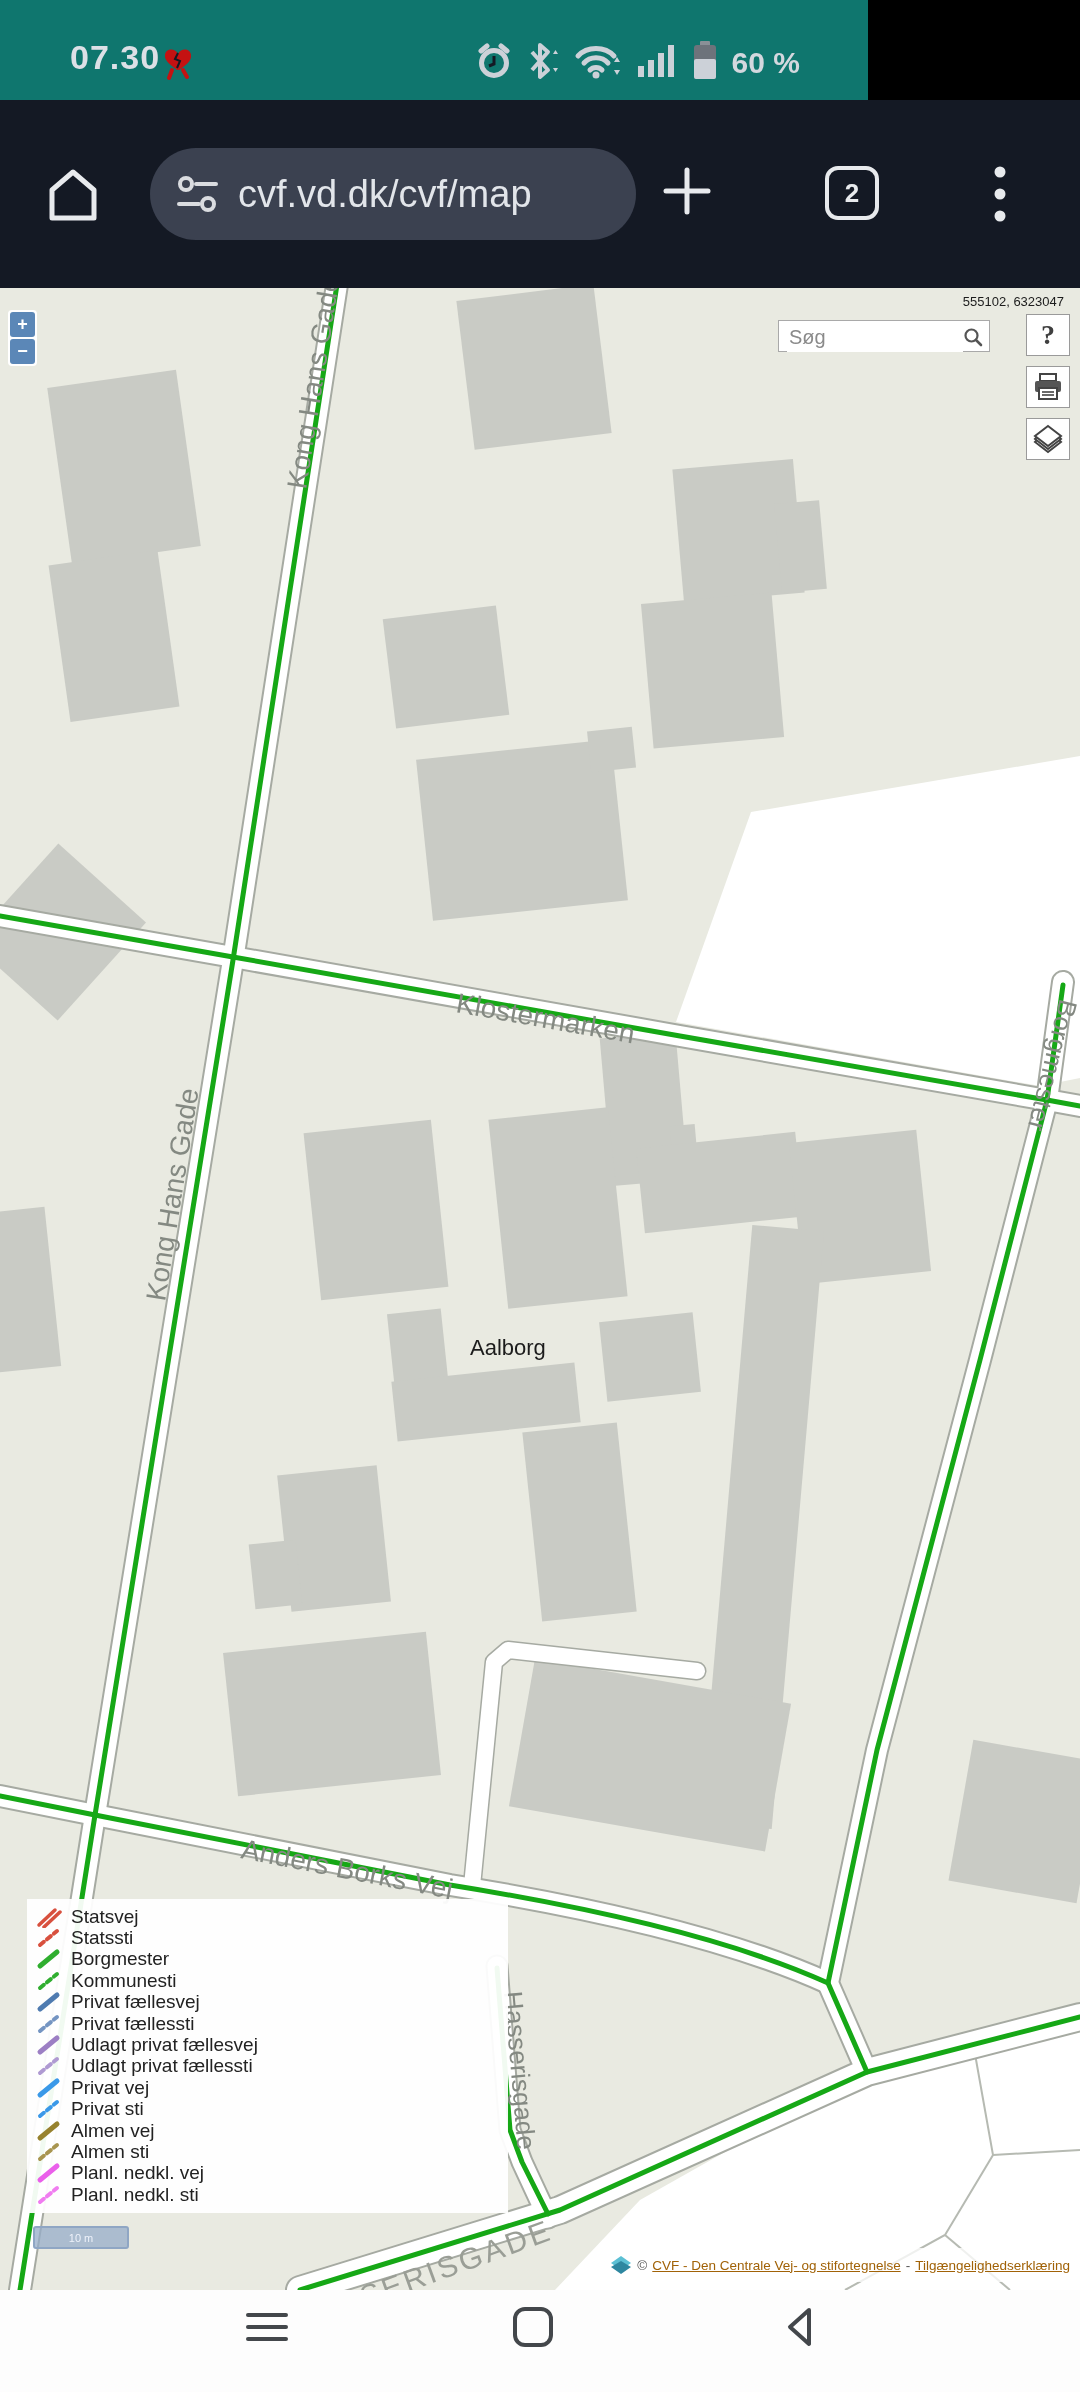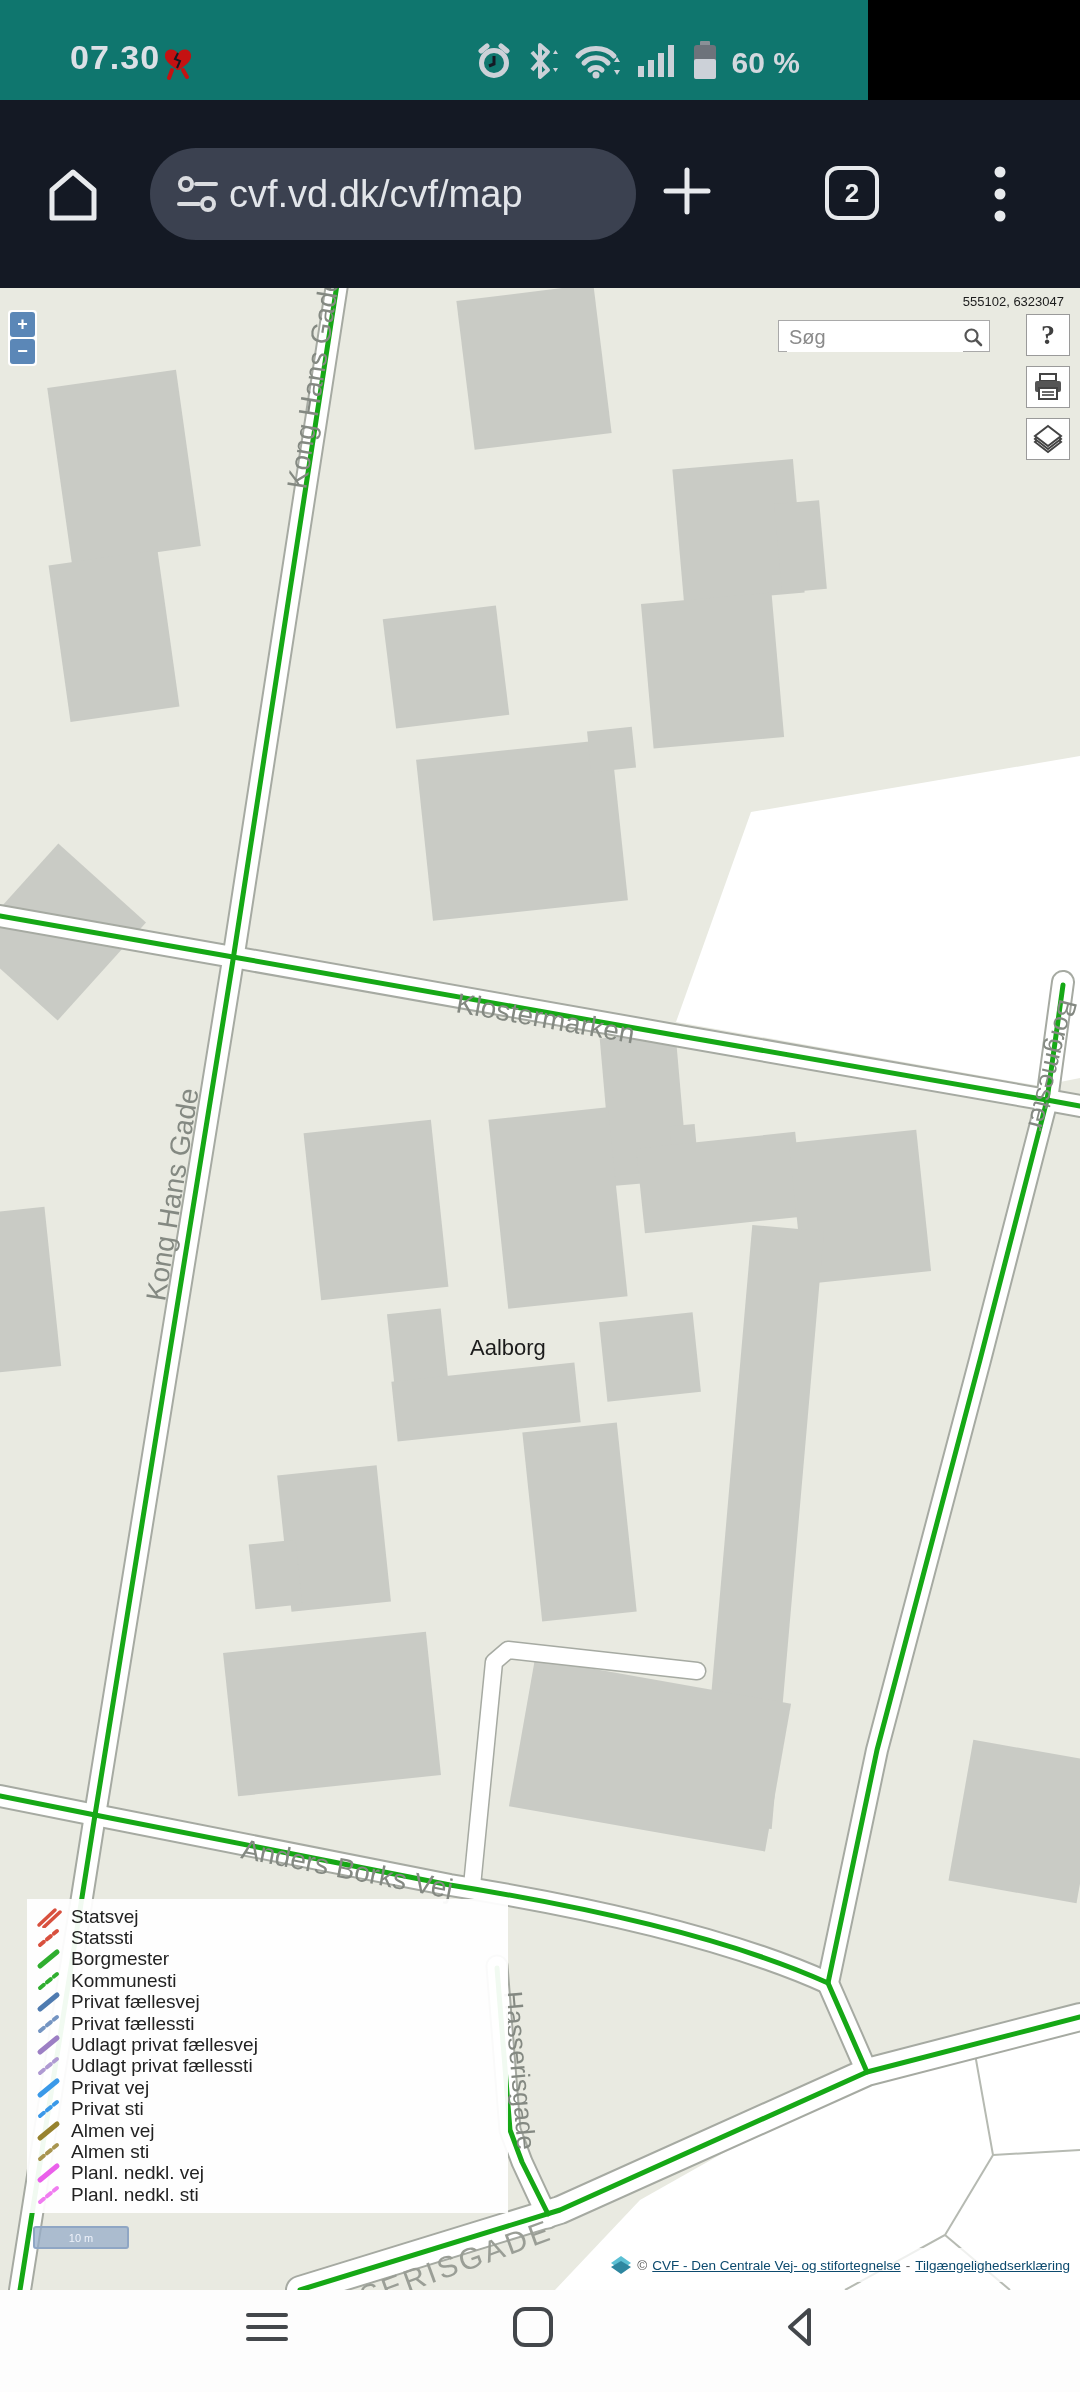--- a/index.html
+++ b/index.html
@@ -7,21 +7,21 @@
        font-family:"Liberation Sans",sans-serif;}
   
   .statusbar{position:absolute;top:0;left:0;width:868px;height:100px;background:#0f766e;}
   .sb-time{position:absolute;left:70px;top:38px;font-size:34px;font-weight:bold;color:#dce0e6;letter-spacing:1px;}
   .sb-right{position:absolute;right:68px;top:40px;display:flex;align-items:flex-end;gap:14px;color:#ccd1d8;}
   .sb-batt-text{font-size:30px;font-weight:bold;color:#d3d8de;}
   
   .navbar{position:absolute;top:100px;left:0;width:1080px;height:188px;background:#141924;}
   .omnibox{position:absolute;left:150px;top:48px;width:486px;height:92px;border-radius:46px;
            background:#3b4150;display:flex;align-items:center;}
-  .url{font-size:38px;color:#e2e5ea;margin-left:9px;white-space:nowrap;}
+  .url{font-size:38px;color:#e2e5ea;margin-left:18px;white-space:nowrap;}
   .home-btn{position:absolute;left:42px;top:60px;}
   .plus-btn{position:absolute;left:660px;top:58px;}
   .tab-btn{position:absolute;left:824px;top:62px;width:56px;height:62px;display:flex;align-items:center;justify-content:center;}
   .tab-box{width:46px;height:46px;border:4px solid #e8eaed;border-radius:13px;display:flex;align-items:center;justify-content:center;
            font-size:26px;font-weight:bold;color:#e8eaed;}
   .menu-btn{position:absolute;left:984px;top:64px;width:32px;height:60px;}
   
   .map{position:absolute;top:288px;left:0;width:1080px;height:2002px;background:#e9eae1;overflow:hidden;}
   .map svg.basemap{position:absolute;top:0;left:0;}
   .coords{position:absolute;top:6px;right:16px;font-size:13px;color:#1c1c1c;}
@@ -41,21 +41,21 @@
   
   .legend{position:absolute;left:27px;top:1611px;width:481px;background:rgba(255,255,255,0.94);padding:7px 0 8px 8px;box-sizing:border-box;}
   .lg-row{display:flex;align-items:center;height:21.4px;}
   .lg-row svg{flex:0 0 30px;}
   .lg-label{font-size:19px;color:#222;margin-left:6px;white-space:nowrap;}
   .scalebar{position:absolute;left:33px;top:1938px;width:92px;height:19px;background:rgba(150,172,200,0.75);
             border:2px solid #8fa6c4;border-radius:3px;display:flex;align-items:center;justify-content:center;
             font-size:11px;color:#eef2fa;}
   .attrib{position:absolute;right:0;top:1960px;height:34px;background:rgba(255,255,255,0.78);
           display:flex;align-items:center;padding:0 10px 0 8px;font-size:13.5px;color:#555;gap:5px;white-space:nowrap;}
-  .attrib a{color:#0c4a6e;}
+  .attrib a{color:#a16207;}
   
   .gesturebar{position:absolute;top:2290px;left:0;width:1080px;height:102px;background:#fdfdfd;}
   .gb-icon{position:absolute;top:14px;}
 </style>
 </head>
 <body>
 
 <div class="statusbar">
   <div class="sb-time">07.30</div>
   <svg style="position:absolute;left:158px;top:44px" width="40" height="40" viewBox="0 0 40 40">

